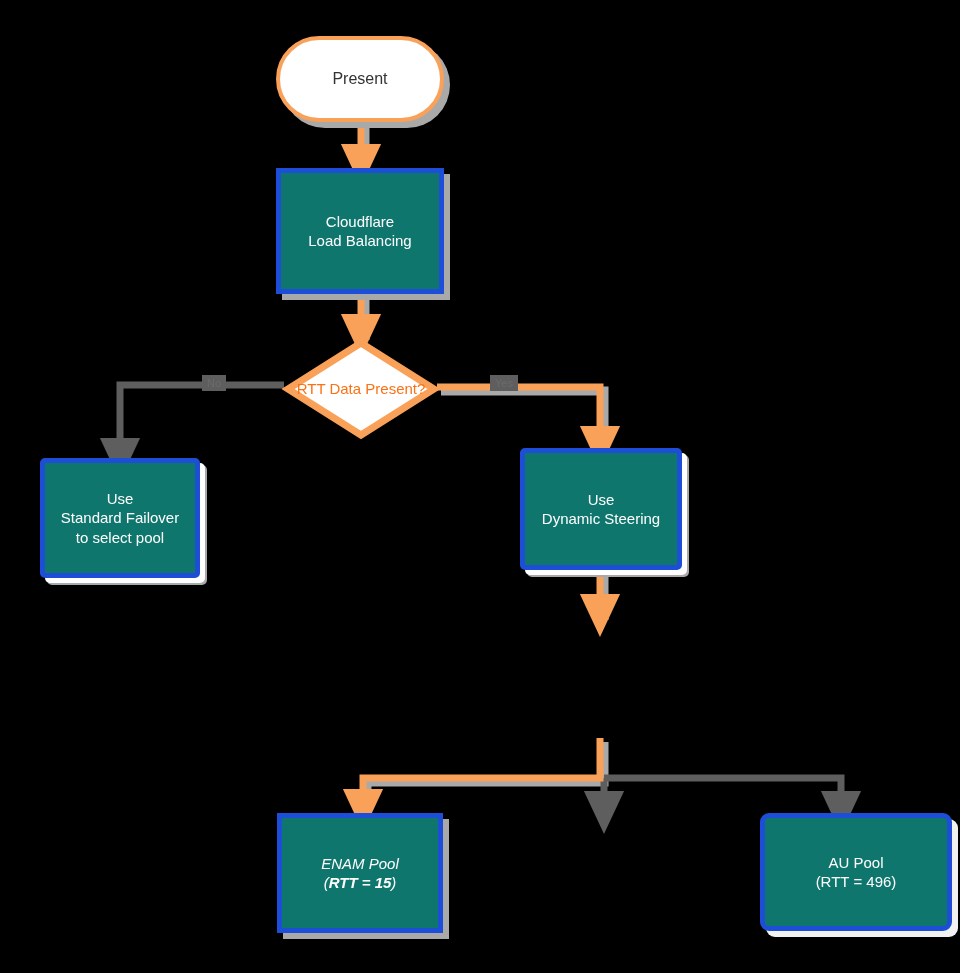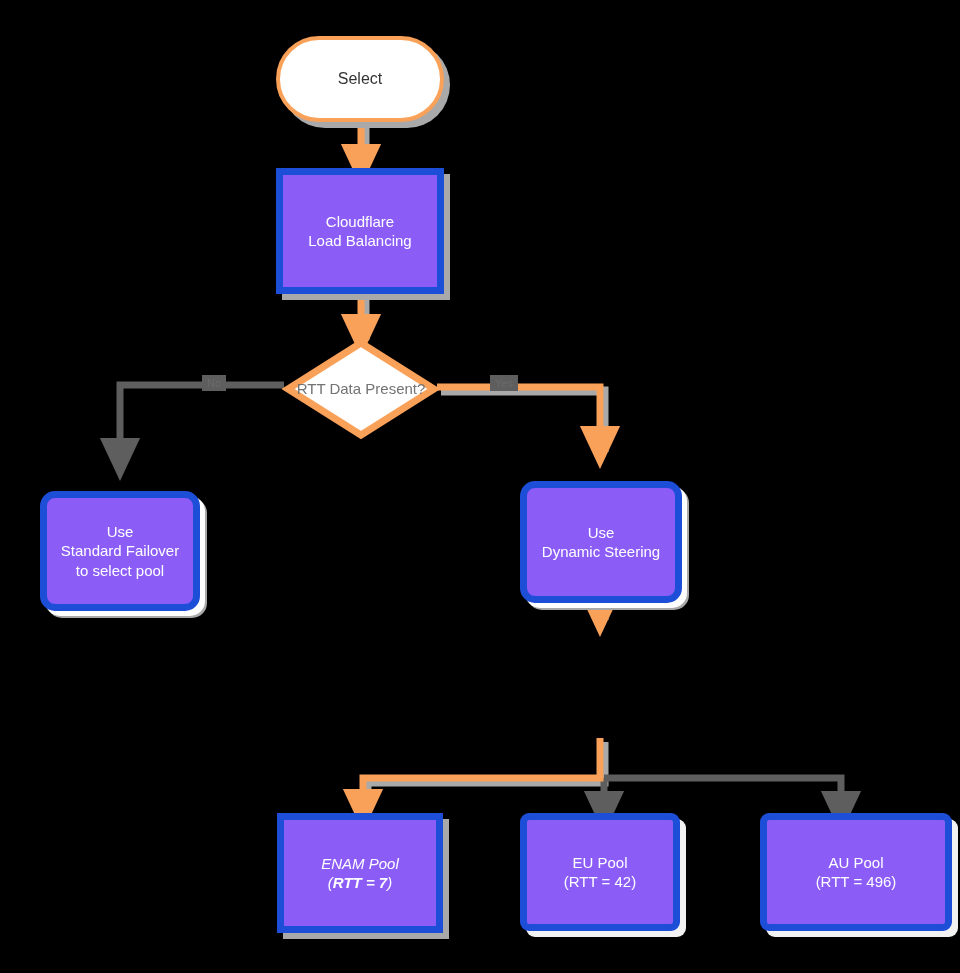--- a/index.html
+++ b/index.html
@@ -32,29 +32,28 @@
     display: flex;
     align-items: center;
     justify-content: center;
     text-align: center;
     line-height: 1.28;
     font-size: 15px;
     z-index: 5;
   }
   
   .node-process {
-    background: #8b5cf6;
+    background: #0f766e;
     color: #ffffff;
-    border: 7px solid #1d4ed8;
+    border: 5px solid #1d4ed8;
     box-shadow: 6px 6px 0 0 #a9a9a9;
   }
   .node-process.rounded {
-    border-radius: 15px;
+    border-radius: 5px;
     box-shadow: 5px 5px 0 0 #ffffff, 7px 7px 0 0 #a9a9a9;
-    margin-top: 33px;
   }
   .node-process.rounded-soft {
     border-radius: 9px;
     box-shadow: 6px 6px 0 0 #f2f2f2;
   }
   
   .node-terminator {
     background: #ffffff;
     color: #333333;
     border: 4px solid #faa159;
@@ -70,21 +69,21 @@
   .node-decision .diamond-shape {
     position: absolute;
     left: 0;
     top: 0;
     width: 100%;
     height: 100%;
   }
   .node-decision .diamond-label {
     position: relative;
     z-index: 2;
-    color: #737373;
+    color: #f97316;
     text-align: right;
     line-height: 1.28;
     white-space: nowrap;
   }
   .node-label {
     white-space: pre-line;
   }
   .bold-rtt {
     font-weight: bold;
   }
@@ -133,21 +132,21 @@
     <g stroke="#faa159" stroke-width="7" fill="none" stroke-linecap="butt" stroke-linejoin="miter">
       <path d="M361,122 L361,166" marker-end="url(#arrow-orange)"></path>
       <path d="M361,294 L361,336" marker-end="url(#arrow-orange)"></path>
       <path d="M437,387 L600,387 L600,448" marker-end="url(#arrow-orange)"></path>
       <path d="M600,566 L600,616" marker-end="url(#arrow-orange)"></path>
       <path d="M600,738 L600,778 L363,778 L363,811" marker-end="url(#arrow-orange)"></path>
     </g>
   </svg>
 
   <div class="node node-terminator" style="left:276px; top:36px; width:168px; height:86px; font-size:16px;">
-    <span class="node-label">Select</span>
+    <span class="node-label">Present</span>
   </div>
 
   <div class="node node-process" style="left:276px; top:168px; width:168px; height:126px;">
     <span class="node-label">Cloudflare
 Load Balancing</span>
   </div>
 
   <div class="node node-decision" style="left:281px; top:336px; width:160px; height:106px;">
     <svg class="diamond-shape" viewBox="0 0 160 106" preserveAspectRatio="none">
       <polygon points="80,7 153,53 80,99 7,53" fill="#ffffff" stroke="#faa159" stroke-width="7" stroke-linejoin="miter"></polygon>
@@ -164,30 +163,24 @@
 
   <div class="node node-process rounded" style="left:520px; top:448px; width:162px; height:122px;">
     <span class="node-label">Use
 Dynamic Steering</span>
   </div>
 
 
   <div class="node node-process" style="left:277px; top:813px; width:166px; height:120px;font-style:italic;">
     <span>
       <span>ENAM Pool</span><br>
-      <span>(</span><span class="bold-rtt">RTT = 7</span><span>)</span>
+      <span>(</span><span class="bold-rtt">RTT = 15</span><span>)</span>
     </span>
   </div>
 
-  <div class="node node-process rounded-soft" style="left:520px; top:813px; width:160px; height:118px;">
-    <span>
-      <span>EU Pool</span><br>
-      <span>(RTT = 42)</span>
-    </span>
-  </div>
 
   <div class="node node-process rounded-soft" style="left:760px; top:813px; width:192px; height:118px;">
     <span>
       <span>AU Pool</span><br>
       <span>(RTT = 496)</span>
     </span>
   </div>
 
   <div class="edge-label" style="left:202px; top:375px;">No</div>
 

